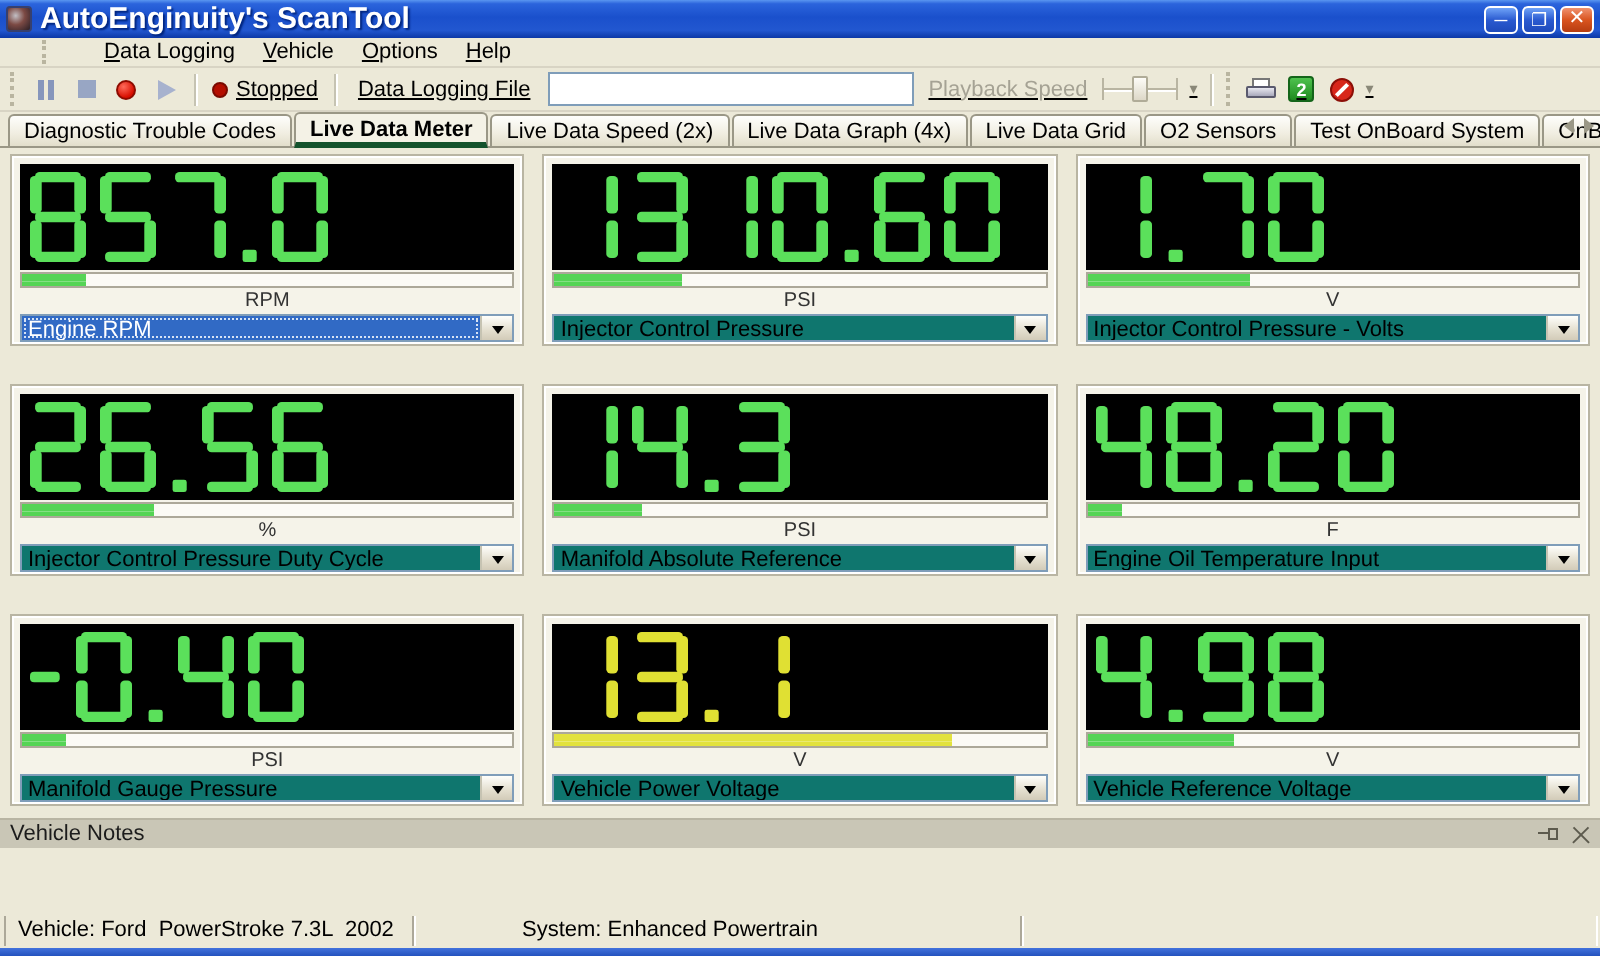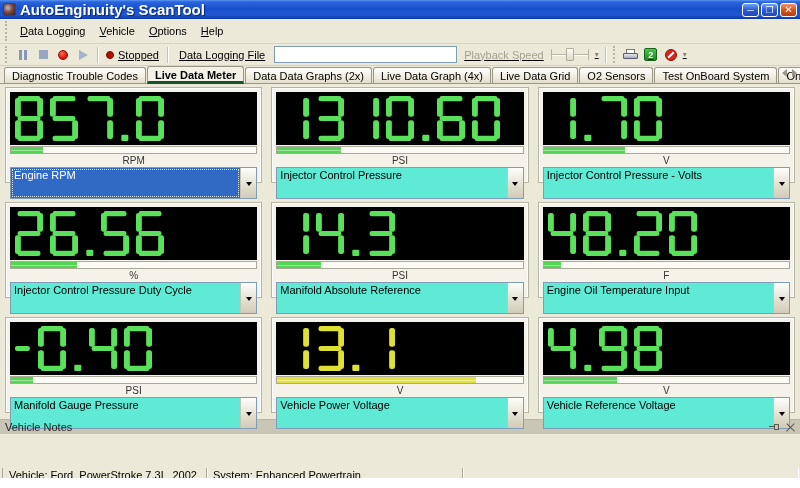--- a/index.html
+++ b/index.html
@@ -13,22 +13,22 @@
   .app-icon { width:13px; height:13px; border-radius:2px; margin-right:4px;
     background:radial-gradient(circle at 35% 35%, #c2bfc4 0%, #7c4a44 45%, #2a1f26 100%);
     border:1px solid #37406e; flex:0 0 auto; }
   .title-text { color:#fff; font-weight:bold; font-size:15px; text-shadow:1px 1px 1px #00257e; flex:1; }
   .winbtn { width:17px; height:14px; margin-left:2px; border-radius:3px; border:1px solid #fff;
     color:#fff; font-size:9px; line-height:12px; text-align:center;
     background:linear-gradient(180deg,#6FA3F8,#2A5AD0 50%,#1E4ABB); }
   .winbtn.close { background:linear-gradient(180deg,#F0926F,#D9541F 50%,#B63C10); font-size:10px; }
 
   
-  .menubar { height:25px; display:flex; align-items:center; background:#ECE9D8;
-    border-bottom:1px solid #D8D4C4; padding-left:2px; }
+  .menubar { height:15px; display:flex; align-items:center; background:#ECE9D8;
+    border-bottom:1px solid #D8D4C4; padding-left:18px;gap:16px; }
   .grip { width:5px; height:80%; border-left:2px dotted #B9B5A0; margin:0 3px; }
   .menu-item { padding:1px 7px; cursor:default; }
 
   
   .toolbar { height:22px; display:flex; align-items:center; background:#ECE9D8;
     border-bottom:1px solid #D8D4C4; padding:0 2px;text-decoration:underline; }
   .tbtn { width:20px; height:18px; display:flex; align-items:center; justify-content:center; border:1px solid transparent; }
   .tsep { width:1px; height:16px; background:#C6C3B2; box-shadow:1px 0 0 #fff; margin:0 4px; }
   .ico-pause { display:flex; gap:2px; }
   .ico-pause i { width:3px; height:10px; background:#8696BC; }
@@ -68,41 +68,41 @@
   .main { height:335px; padding:3px 5px 0; display:grid; grid-template-columns:1fr 1fr 1fr;
     grid-auto-rows:96px; column-gap:9px; row-gap:19px; background:#ECE9D8; }
   .panel { background:#F5F3E9; border:1px solid #B9B5A3; box-shadow:inset 0 0 0 1px #fff; padding:4px 4px 16px; }
   .lcd { background:#000; height:53px; display:flex; align-items:center; padding-left:5px; overflow:hidden; }
   .dg { height:45px; width:28px; margin-right:7px; display:block; }
   .dg.dot { width:9px; }
   .dg.minus { width:16px; }
   .pbar { height:8px; margin-top:1px; background:#FBFAF5; border:1px solid #ACA899; }
   .pfill { height:100%; }
   .unit { text-align:center; font-size:10px; color:#333; padding:1px 0; }
-  .combo { height:32px; border:1px solid #7F9DB9; background:#5eead4; display:flex; align-items:stretch; }
+  .combo { height:14px; border:1px solid #7F9DB9; background:#0f766e; display:flex; align-items:stretch; }
   .combo-text { flex:1; padding:1px 3px; white-space:nowrap; overflow:hidden; line-height:13px; }
   .combo.selected .combo-text { background:#316AC5; color:#fff; outline:1px dotted #D5E2F5; outline-offset:-2px; }
   .combo-btn { width:16px; background:linear-gradient(180deg,#FEFEFB,#E3DECE 60%,#D2CBB8);
     border-left:1px solid #C6C3B2; display:flex; align-items:center; justify-content:center; }
   .combo-arrow { width:0; height:0; border:3.5px solid transparent; border-top:4px solid #000; margin-top:4px; }
 
   
   .notes { height:46px; border-top:1px solid #B9B5A3; }
   .notes-bar { height:14px; background:#C9C6B6; display:flex; align-items:center; padding:0 5px; }
   .notes-title { flex:1; color:#1c1c1c; }
   .pin-icon { width:11px; height:9px; position:relative; margin-right:6px; }
   .pin-icon .head { position:absolute; left:5px; top:1px; width:5px; height:6px; border:1px solid #5d5b4e; background:#C9C6B6; }
   .pin-icon .stem { position:absolute; left:0; top:3.5px; width:5px; height:1px; background:#5d5b4e; }
   .x-icon { width:9px; height:9px; position:relative; }
   .x-icon::before,.x-icon::after { content:""; position:absolute; left:-1px; top:4px; width:11px; height:1.4px; background:#5d5b4e; }
   .x-icon::before { transform:rotate(45deg); } .x-icon::after { transform:rotate(-45deg); }
   .notes-body { height:32px; background:#F2F0E4; padding:3px 0 0 10px; }
 
   
-  .statusbar { height:19px; display:flex; align-items:center; background:#ECE9D8; padding:2px 2px 0; }
+  .statusbar { height:19px; display:flex; align-items:center; background:#ECE9D8; padding:2px 2px 0;gap:48px; }
   .sb-field { height:15px; line-height:15px; padding:0 6px; border-right:1px solid #ACA899; box-shadow:1px 0 0 #fff; white-space:pre; }
   .sb-field.f1 { width:205px; border-left:1px solid #ACA899; }
   .sb-field.f2 { width:256px; }
   .sb-field.f3 { flex:1; border-right:none; }
   .bottom-border { height:4px; background:linear-gradient(180deg,#4272DC,#2352BE); }
 </style>
 </head>
 <body>
 
 <div id="window">
@@ -171,21 +171,21 @@
       </div>
     <div class="tbtn">
         <span class="ico-noentry"></span>
       </div>
     <div class="chev">▾</div>
   </div>
 
   <div class="tabstrip">
     <div class="tab">Diagnostic Trouble Codes</div>
       <div class="tab active">Live Data Meter</div>
-      <div class="tab">Data Data Graphs (2x)</div>
+      <div class="tab">Live Data Speed (2x)</div>
       <div class="tab">Live Data Graph (4x)</div>
       <div class="tab">Live Data Grid</div>
       <div class="tab">O2 Sensors</div>
       <div class="tab">Test OnBoard System</div>
       <div class="tab">OnBoard Test Results</div>
       <div class="tab-scroll">
       <span class="tri-l"></span>
       <span class="tri-r"></span>
     </div>
   </div>

